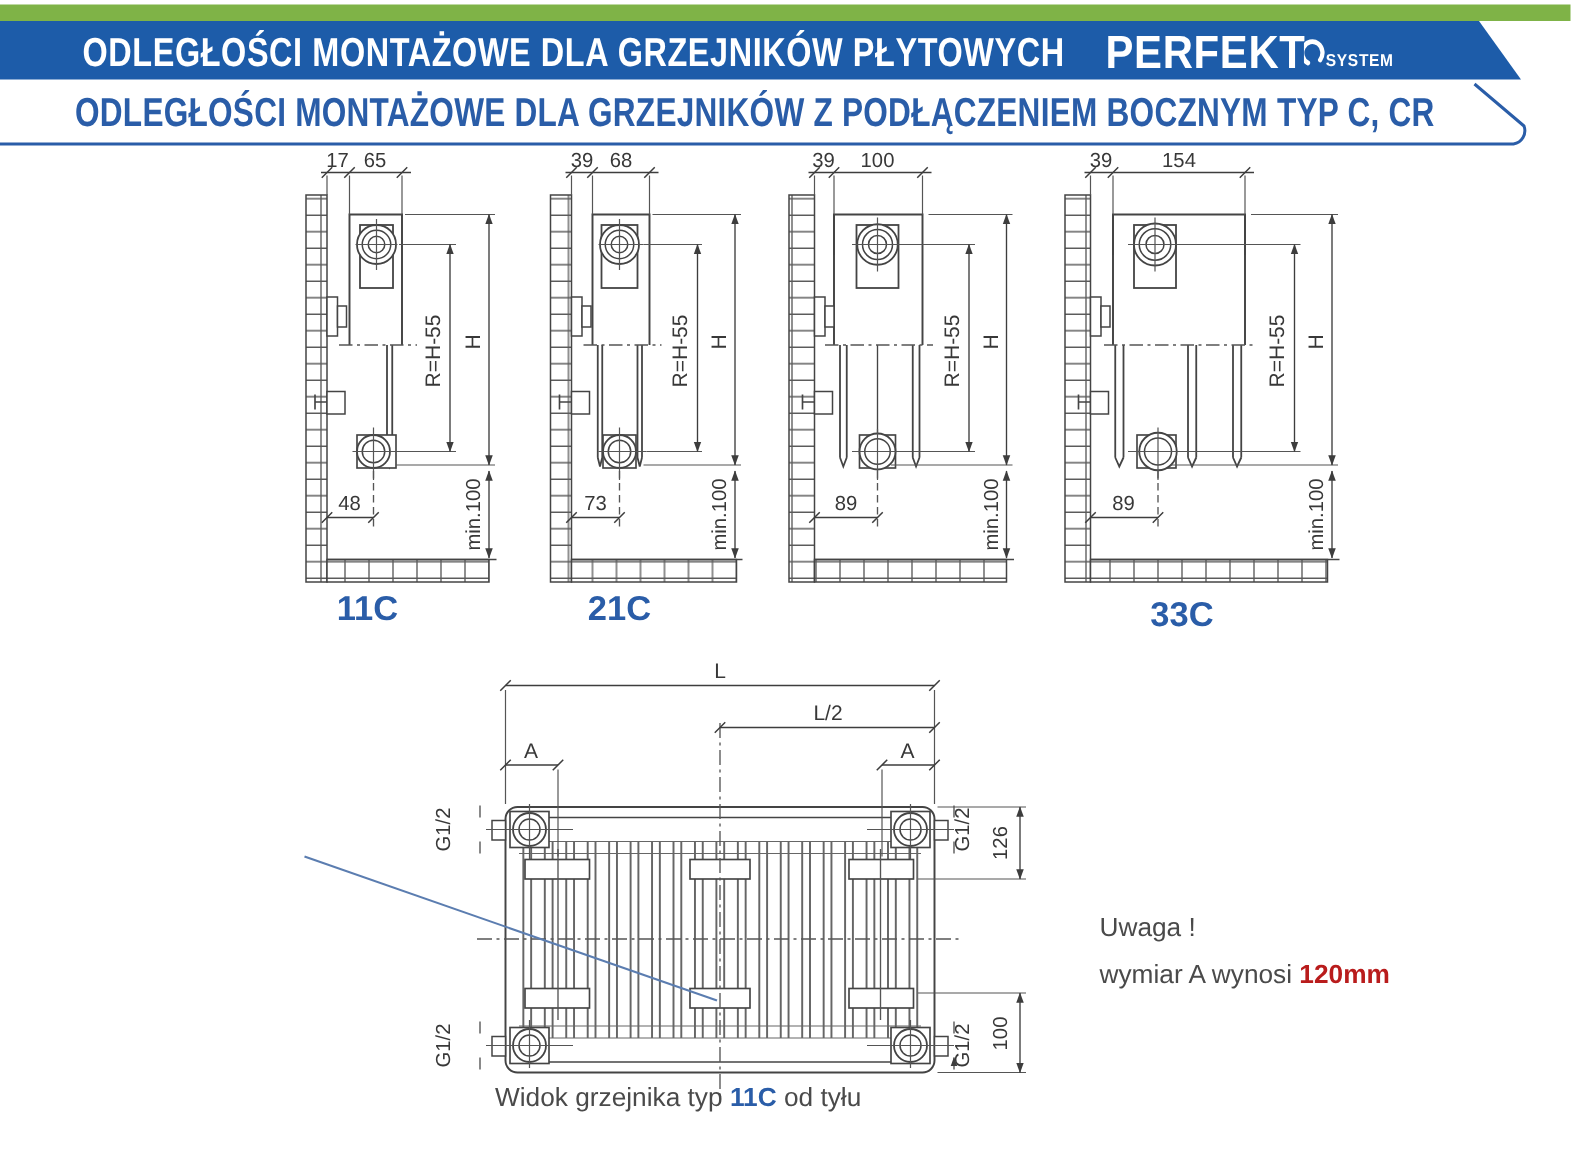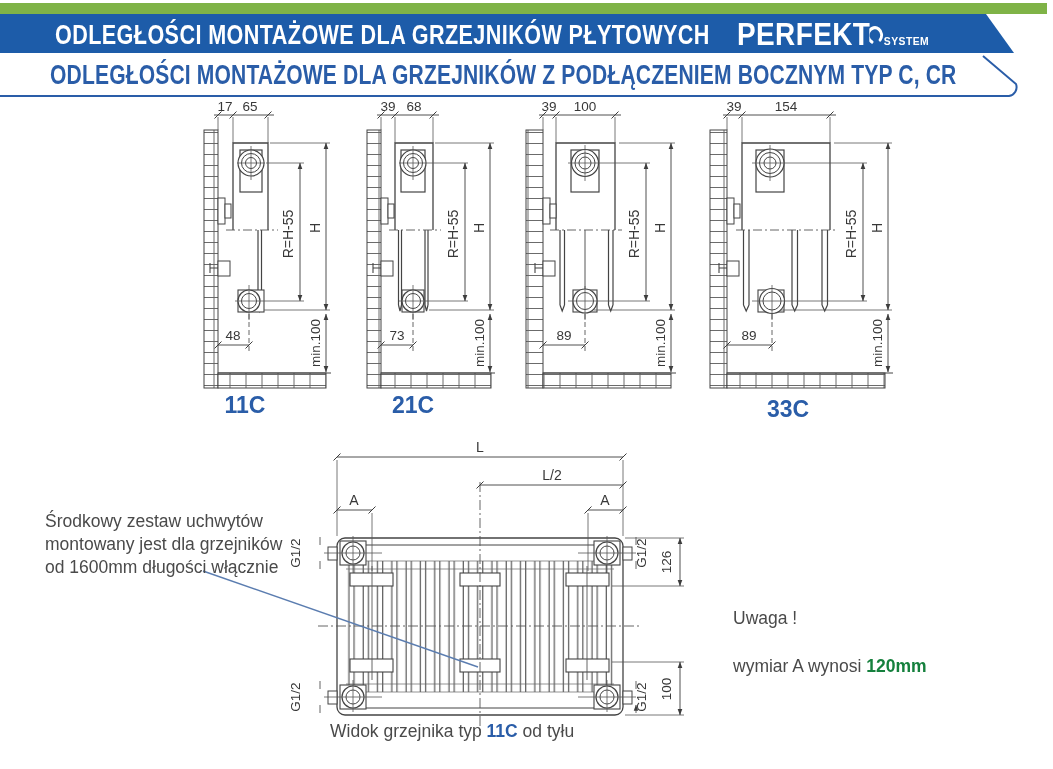--- a/index.html
+++ b/index.html
@@ -10,21 +10,21 @@
   #hdr-title{left:55px;top:17px;height:37px;line-height:37px;color:#fff;font-size:27px;font-weight:600;
              letter-spacing:.5px;transform:scaleX(.8);transform-origin:left center;white-space:nowrap;}
   #brand{left:737px;top:16px;height:38px;display:flex;align-items:flex-start;transform:scaleX(.9);transform-origin:left center;}
   #brand .b-main{color:#fff;font-size:31px;font-weight:800;letter-spacing:.5px;line-height:38px;}
   #brand .b-sub{color:#fff;font-size:11.5px;font-weight:600;letter-spacing:.5px;margin:19px 0 0 -1px;}
   #hdr-sub{left:50px;top:57px;height:37px;line-height:37px;color:#2a5da8;font-size:27px;font-weight:600;
            letter-spacing:.2px;transform:scaleX(.78);transform-origin:left center;white-space:nowrap;}
   .diag-cap{color:#2a5da8;font-size:23px;font-weight:700;text-align:center;}
   .note{color:#4a4a4a;font-size:17.5px;line-height:23px;}
   .note .blue{color:#2a5da8;font-weight:700;}
-  .note .bold{color:#15803d;font-weight:700;}
+  .note .bold{color:#b91c1c;font-weight:700;}
   svg text{font-family:"Liberation Sans",sans-serif;}
   .dimtxt{font-size:13.5px;fill:#383838;}
   .dimtxt2{font-size:14px;fill:#383838;}
 </style>
 </head>
 <body>
 
 <div id="canvas">
 
   <svg class="abs" style="left:0;top:0" width="1053" height="100">
@@ -316,26 +316,21 @@
   </svg>
 
   <svg class="abs" style="left:198px;top:563px" width="285" height="110">
     <line x1="5" y1="8" x2="280" y2="104" stroke="#5b7db0" stroke-width="1.4"></line>
   </svg>
 
   <div class="abs note" style="left:330px;top:720px;width:340px;">
     <span>Widok grzejnika typ </span><span class="blue">11C</span><span> od tyłu</span>
   </div>
 
-  <div class="abs note" style="left:45px;top:510px;width:270px">
-    <span style="display:block">Środkowy zestaw uchwytów</span>
-    <span style="display:block">montowany jest dla grzejników</span>
-    <span style="display:block">od 1600mm długości włącznie</span>
-  </div>
 
   <div class="abs note" style="left:733px;top:607px;width:300px">
-    <div style="margin-bottom:25px">Uwaga !</div>
+    <div style="margin-bottom:8px">Uwaga !</div>
     <div style="margin-bottom:12px">
       <span>wymiar A wynosi </span><span class="bold">120mm</span>
     </div>
   </div>
 
 </div>
 
 </body></html>

